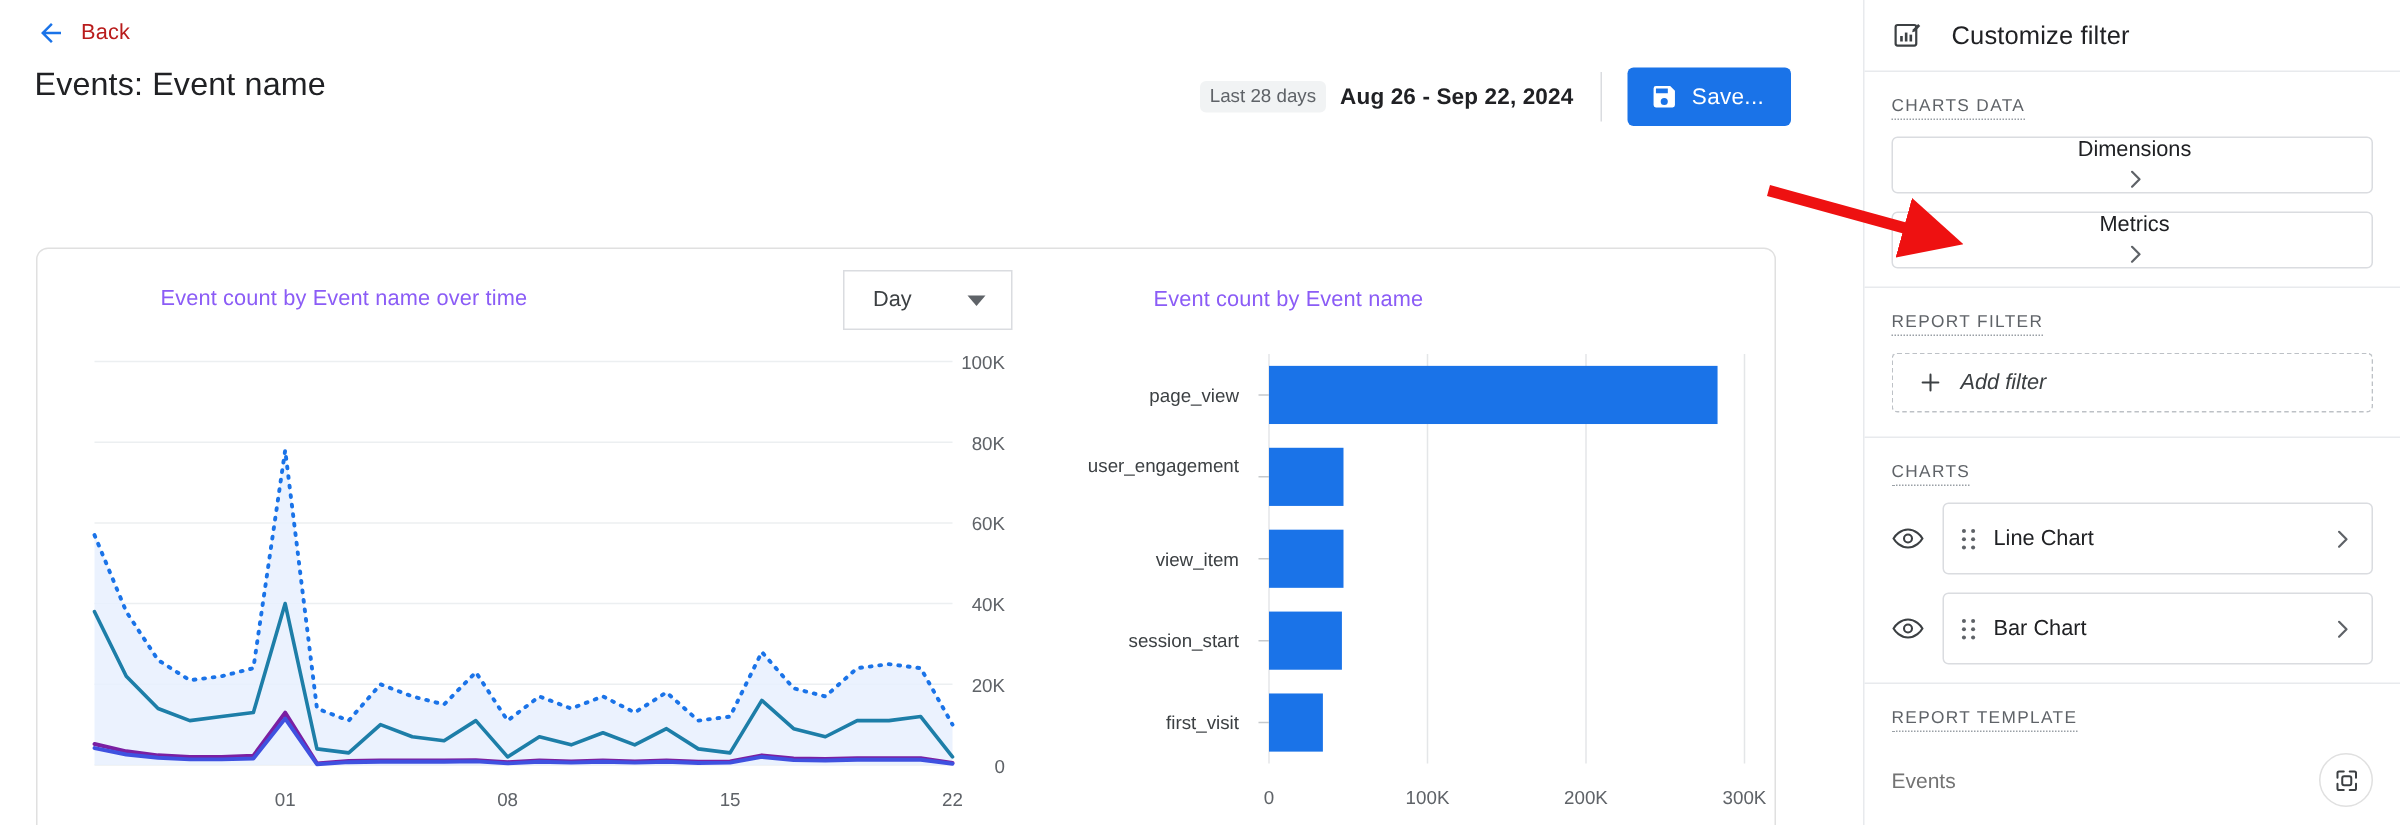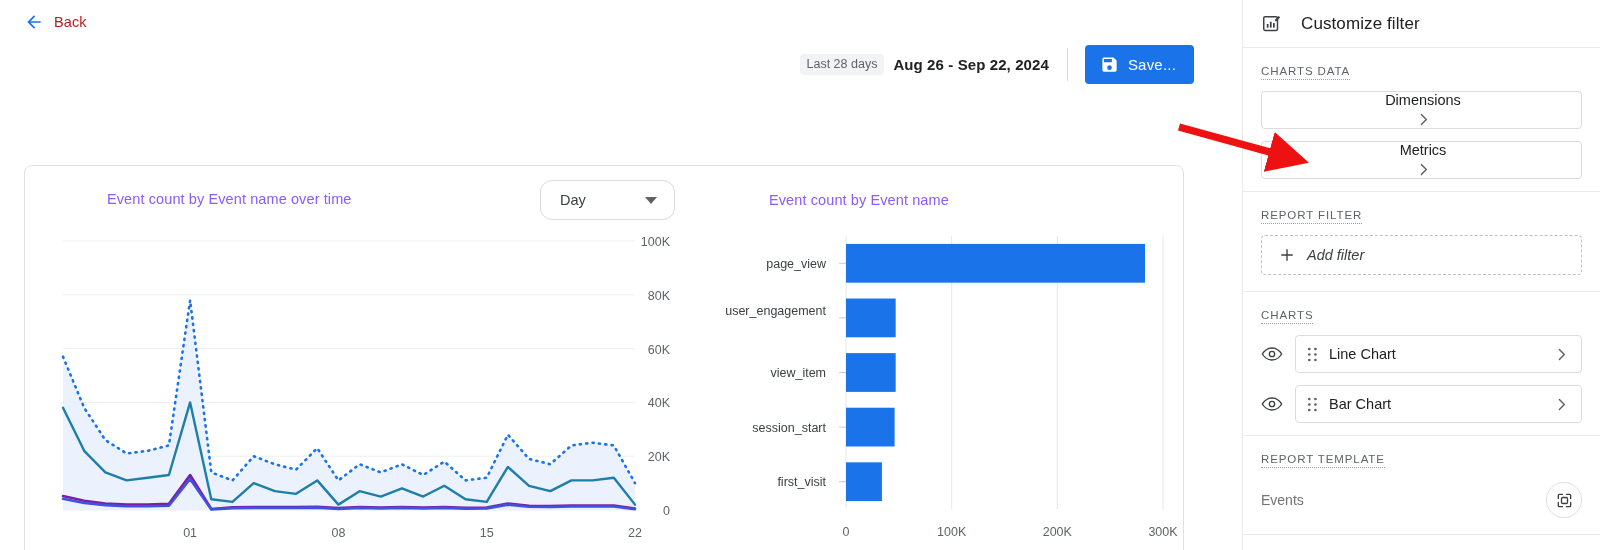--- a/index.html
+++ b/index.html
@@ -77,22 +77,22 @@
 
   .chart-title {
     position: absolute;
     font-size: 14.5px; color: #8b5cf6; letter-spacing: .1px; margin-left: 48px;
   }
 
   
   #line-chart-title { left: 34px; top: 25px; }
   #granularity-select {
     position: absolute; right: 508px; top: 14px;
-    width: 135px; height: 40px;
-    border: 1px solid #dadce0; border-radius: 12px;
+    width: 113px; height: 40px;
+    border: 1px solid #dadce0; border-radius: 0;
     background: #fff; cursor: pointer;
     display: flex; align-items: center;
   }
   #granularity-value {
     font-size: 14.5px; color: #3c4043;
     margin-left: 19px; flex: 1;
   }
   #granularity-caret {
     width: 0; height: 0; margin-right: 17px;
     border-left: 6px solid transparent;
@@ -145,21 +145,21 @@
     padding-left: 16px; margin-bottom: 16px;
     cursor: pointer;
   }
   #add-filter-label { font-size: 14.5px; color: #3c4043; font-style: italic; }
 
   .chart-row {
     display: flex; align-items: center; gap: 12px; margin-bottom: 12px;
   }
   .chart-row .card {
     flex: 1; display: flex; align-items: center;
-    height: 38px; border: 1px solid #dadce0; border-radius: 4px;
+    height: 48px; border: 1px solid #dadce0; border-radius: 4px;
     padding: 0 11px 0 11px; cursor: pointer; background:#fff;
   }
   .chart-row .card .lbl { flex: 1; font-size: 14.5px; color: #202124; margin-left: 11px; }
 
   #template-row {
     display: flex; align-items: center;
     padding-top: 3px; padding-bottom: 16px;
   }
   #template-name { flex: 1; font-size: 14px; color: #737373; }
   #template-icon-btn {
@@ -184,20 +184,21 @@
 
   <div id="main">
 
     <div id="back-row">
       <svg id="back-arrow" viewBox="0 0 24 24">
         <path d="M20 11H7.8l5.6-5.6L12 4l-8 8 8 8 1.4-1.4L7.8 13H20z" fill="#1a73e8"></path>
       </svg>
       <span id="back-label">Back</span>
     </div>
 
+    <div id="page-title">Events: Event name</div>
 
     <div id="header-right">
       <span id="date-chip">Last 28 days</span>
       <span id="date-range">Aug 26 - Sep 22, 2024</span>
       <span id="header-divider"></span>
       <button id="save-button">
         <svg width="19" height="19" viewBox="0 0 24 24">
           <path d="M17 3H5a2 2 0 0 0-2 2v14a2 2 0 0 0 2 2h14a2 2 0 0 0 2-2V7l-4-4zm-5 16a3 3 0 1 1 0-6 3 3 0 0 1 0 6zm3-10H5V5h10v4z" fill="#ffffff"></path>
         </svg>
         <span>Save...</span>

